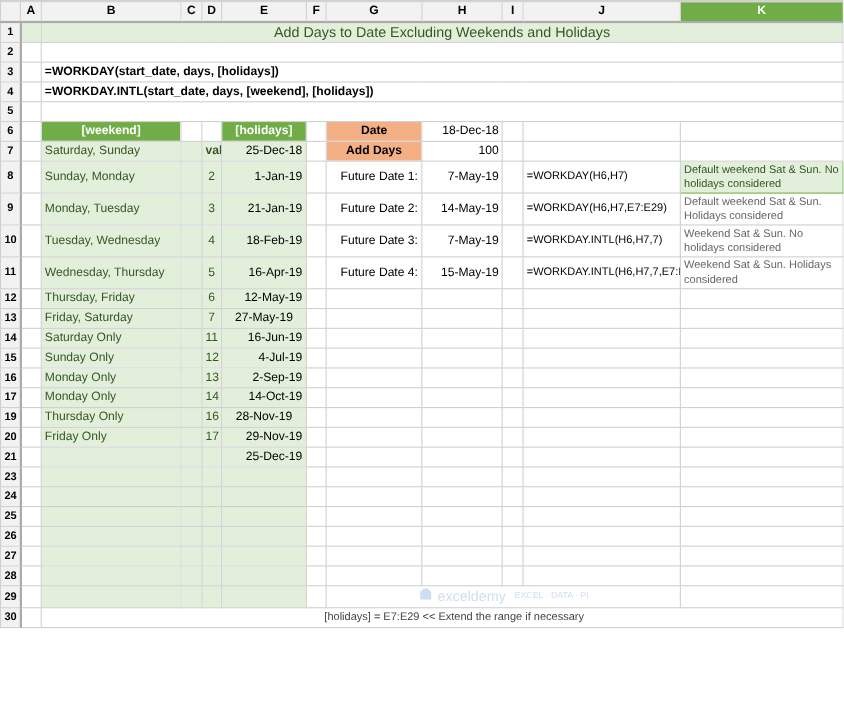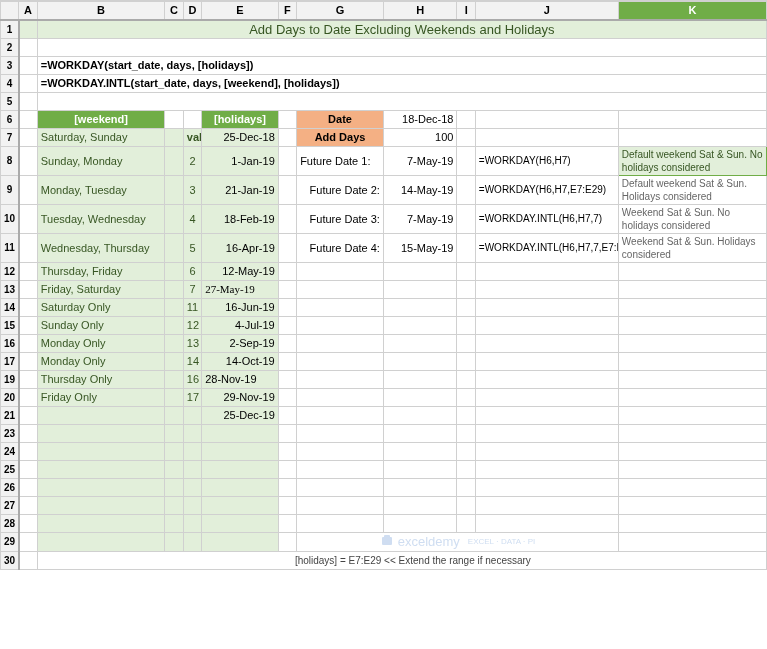--- a/index.html
+++ b/index.html
@@ -156,21 +156,21 @@
         </tr>
 
         <tr>
           <td class="td-row">8</td>
           <td></td>
           <td style="background:#e2efda;color:#375623;">Sunday, Monday</td>
           <td style="background:#e2efda;"></td>
           <td style="background:#e2efda;text-align:center;color:#375623;">2</td>
           <td style="background:#e2efda;text-align:right;">1-Jan-19</td>
           <td></td>
-          <td style="text-align:left;">Future Date 1:</td>
+          <td style="text-align:right;">Future Date 1:</td>
           <td style="text-align:right;">7-May-19</td>
           <td></td>
           <td style="color:#000;font-size:10px;">=WORKDAY(H6,H7)</td>
           <td style="background:#e2efda;color:#375623;border:1px solid #70ad47;font-size:10px;white-space:normal;line-height:1.3;">Default weekend Sat &amp; Sun. No holidays considered</td>
         </tr>
 
         <tr>
           <td class="td-row">9</td>
           <td></td>
           <td style="background:#e2efda;color:#375623;">Monday, Tuesday</td>
@@ -229,21 +229,21 @@
           <td></td>
           <td></td>
         </tr>
 
         <tr>
           <td class="td-row">13</td>
           <td></td>
           <td style="background:#e2efda;color:#375623;">Friday, Saturday</td>
           <td style="background:#e2efda;"></td>
           <td style="background:#e2efda;text-align:center;color:#375623;">7</td>
-          <td style="background:#e2efda;text-align:left;font-family:Liberation Serif, serif;">27-May-19</td>
+          <td style="background:#e2efda;text-align:center;">27-May-19</td>
           <td></td>
           <td></td>
           <td></td>
           <td></td>
           <td></td>
           <td></td>
         </tr>
 
         <tr>
           <td class="td-row">14</td>
@@ -305,21 +305,21 @@
           <td></td>
         </tr>
 
 
         <tr>
           <td class="td-row">19</td>
           <td></td>
           <td style="background:#e2efda;color:#375623;">Thursday Only</td>
           <td style="background:#e2efda;"></td>
           <td style="background:#e2efda;text-align:center;color:#375623;">16</td>
-          <td style="background:#e2efda;text-align:left;">28-Nov-19</td>
+          <td style="background:#e2efda;text-align:center;">28-Nov-19</td>
           <td></td>
           <td></td>
           <td></td>
           <td></td>
           <td></td>
           <td></td>
         </tr>
 
         <tr>
           <td class="td-row">20</td>

